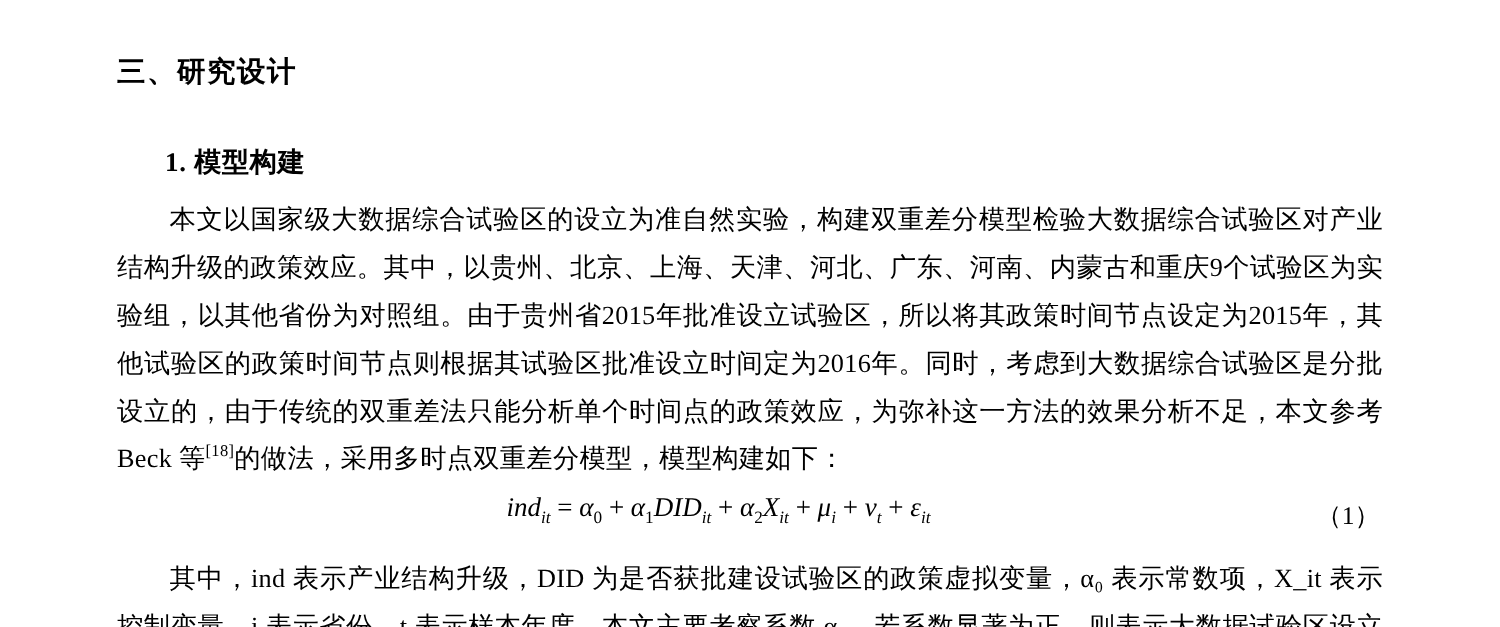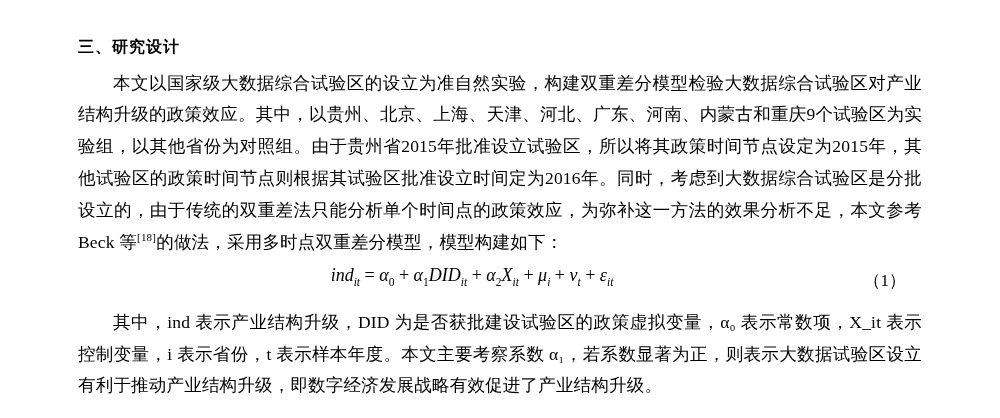--- a/index.html
+++ b/index.html
@@ -15,21 +15,21 @@
     overflow: hidden;
   }
   .page {
     position: relative;
     width: 1000px;
     height: 418px;
     box-sizing: border-box;
     padding: 26px 78px 0 78px;
   }
   .section-title {
-    font-size: 16px;
+    font-size: 19px;
     font-weight: bold;
     letter-spacing: 1px;
     margin: 8px 0 0 0;
     line-height: 1.6;
     font-family: Liberation Serif, serif;
   }
   .subsection-title {
     font-size: 18px;
     font-weight: bold;
     margin: 30px 0 0 0;
@@ -46,21 +46,21 @@
     text-indent: 35px;
     letter-spacing: 0.2px;
   }
   .sup {
     font-size: 11px;
     vertical-align: super;
     line-height: 0;
   }
   .equation-row {
     position: relative;
-    margin: 6px 16px 0 0;
+    margin: 6px 2px 0 0;
     height: 34px;
   }
   .equation {
     text-align: center;
     font-size: 18px;
     font-family: "Liberation Serif", "DejaVu Serif", serif;
     white-space: nowrap;
     padding-right: 40px;
   }
   .equation i {
@@ -85,20 +85,21 @@
     font-size: 17px;
   }
 </style>
 </head>
 <body>
 
 <div class="page">
 
   <h2 class="section-title">三、研究设计</h2>
 
+  <h3 class="subsection-title">1. 模型构建</h3>
 
   <p class="body-text"><span>本文以国家级大数据综合试验区的设立为准自然实验，构建双重差分模型检验大数据综合试验区对产业结构升级的政策效应。其中，以贵州、北京、上海、天津、河北、广东、河南、内蒙古和重庆9个试验区为实验组，以其他省份为对照组。由于贵州省2015年批准设立试验区，所以将其政策时间节点设定为2015年，其他试验区的政策时间节点则根据其试验区批准设立时间定为2016年。同时，考虑到大数据综合试验区是分批设立的，由于传统的双重差法只能分析单个时间点的政策效应，为弥补这一方法的效果分析不足，本文参考 Beck 等</span><span class="sup">[18]</span><span>的做法，采用多时点双重差分模型，模型构建如下：</span></p>
 
   <div class="equation-row">
     <div class="equation">
       <i>ind</i><span class="eq-sub">it</span> = <i>α</i><span class="eq-sub-r">0</span> + <i>α</i><span class="eq-sub-r">1</span><i>DID</i><span class="eq-sub">it</span> + <i>α</i><span class="eq-sub-r">2</span><i>X</i><span class="eq-sub">it</span> + <i>μ</i><span class="eq-sub">i</span> + <i>ν</i><span class="eq-sub">t</span> + <i>ε</i><span class="eq-sub">it</span>
     </div>
     <span class="eq-num">（1）</span>
   </div>
 

